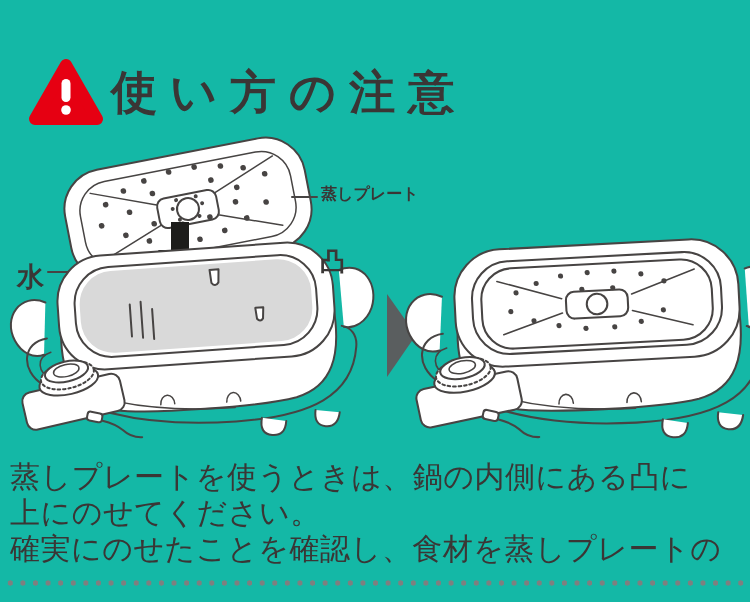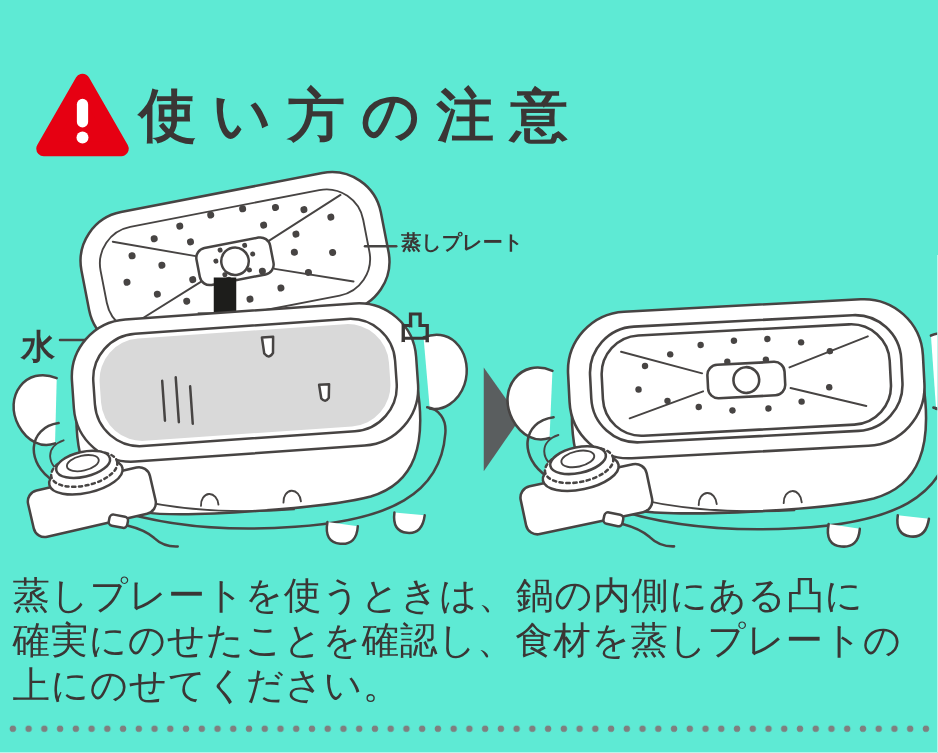--- a/index.html
+++ b/index.html
@@ -8,21 +8,21 @@
     --line-art:#474443;
     --water-fill:#d9d9d9;
     --arrow-gray:#5a5e5f;
     --dot-gray:#7f7f7f;
   }
   *{margin:0;padding:0;box-sizing:border-box;}
   html,body{background:#fff;}
   .page{
     position:relative;
     width:750px;height:602px;
-    background:#5eead4;
+    background:#14b8a6;
     overflow:hidden;
     font-family:"DejaVu Sans","Liberation Sans",sans-serif;
   }
   .abs{position:absolute;}
   .page-title{
     left:111px;top:62px;
     font-size:46px;font-weight:bold;
     letter-spacing:13px;
     color:var(--text);
     white-space:nowrap;
@@ -187,19 +187,19 @@
       </g>
     </g>
   </svg>
 
   <div class="abs callout steam-plate-label">蒸しプレート</div>
   <div class="abs callout protrusion-label">凸</div>
   <div class="abs callout water-label">水</div>
 
   <div class="abs caption">
     <div>蒸しプレートを使うときは、鍋の内側にある凸に</div>
+    <div>上にのせてください。</div>
     <div>確実にのせたことを確認し、食材を蒸しプレートの</div>
-    <div>上にのせてください。</div>
   </div>
 
   <div class="abs dotted-divider"></div>
 
 </div>
 
 </body></html>

